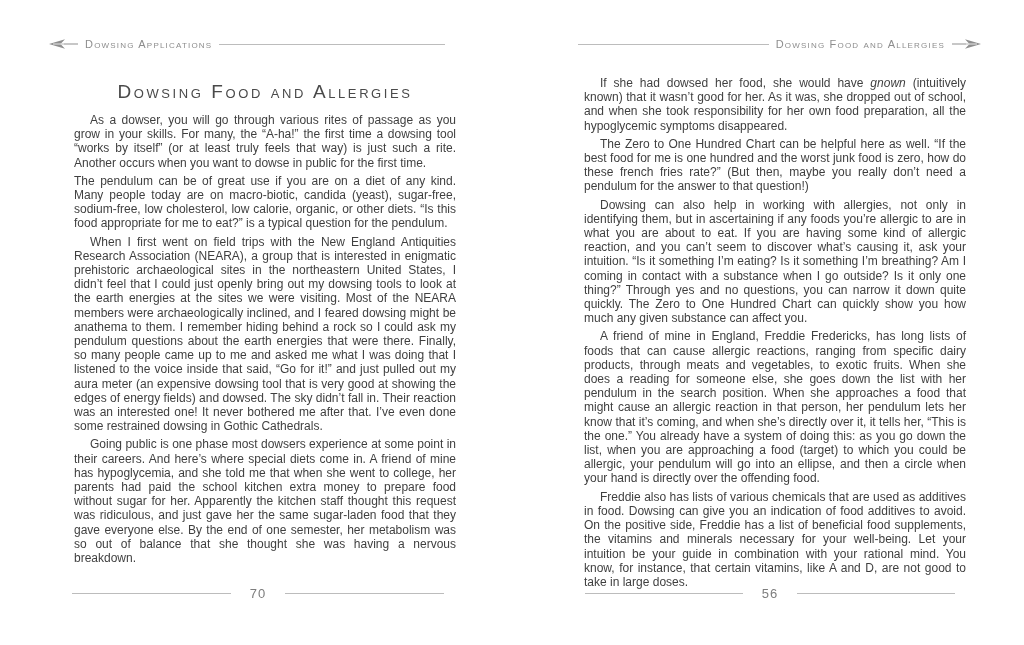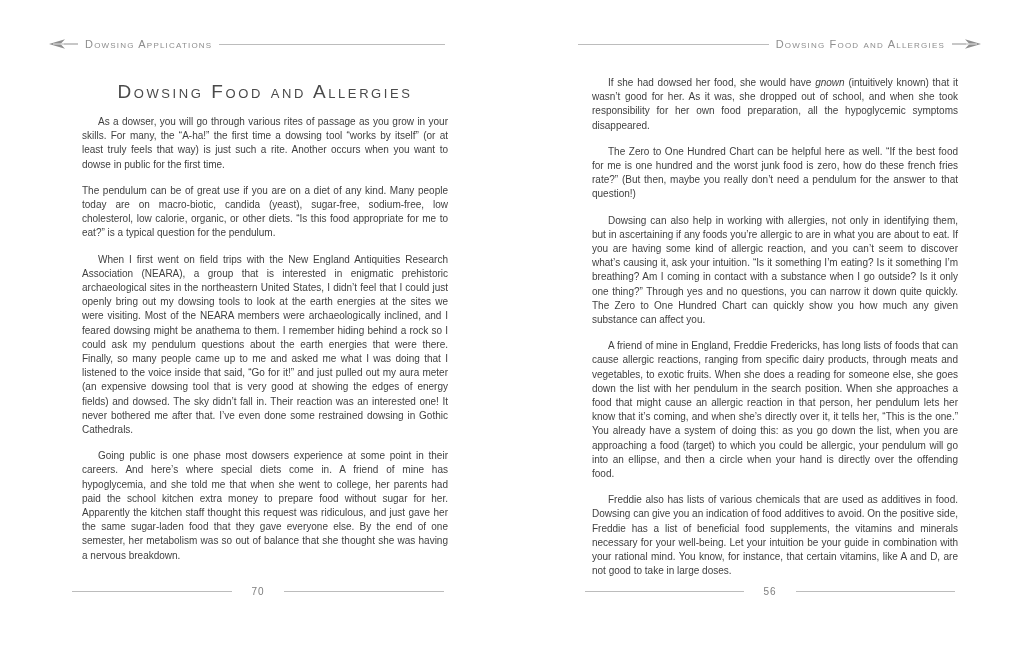--- a/index.html
+++ b/index.html
@@ -40,33 +40,33 @@
     text-align: center;
     font-variant: small-caps;
     font-weight: normal;
     font-size: 19px;
     letter-spacing: 2.6px;
     color: #4a4a4a;
     white-space: nowrap;
   }
 
   .para {
-    margin: 12px;
-    font-size: 10px;
+    margin: 4px;
+    font-size: 12px;
     line-height: 14.2px;
     text-align: justify;
     color: #3f3f3f;
   }
   .para.indent { text-indent: 16px; }
   .para em { font-style: italic; }
 
   .footer {
     position: absolute;
     display: flex; align-items: center;
-    font-size: 10px;
+    font-size: 13px;
     color: #7d7d7d;
     letter-spacing: 1px;
     gap: 9px;
   }
   #footer-left  { left: 72px;  top: 586px; width: 372px; }
   #footer-right { left: 585px; top: 586px; width: 370px; }
   .footer .foot-rule { flex: 1; border-top: 1px solid #bcbcbc; height: 0; }
   .footer .page-num { flex: none; padding: 0 10px; }
 
   .dart-icon { flex: none; display: block; }

